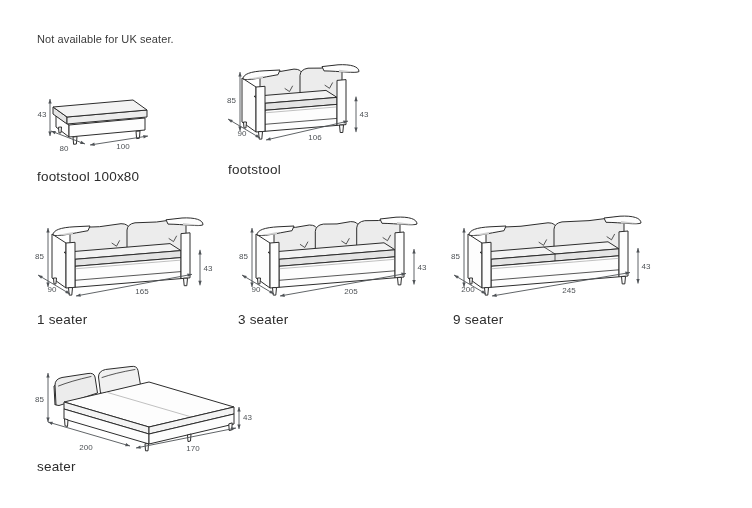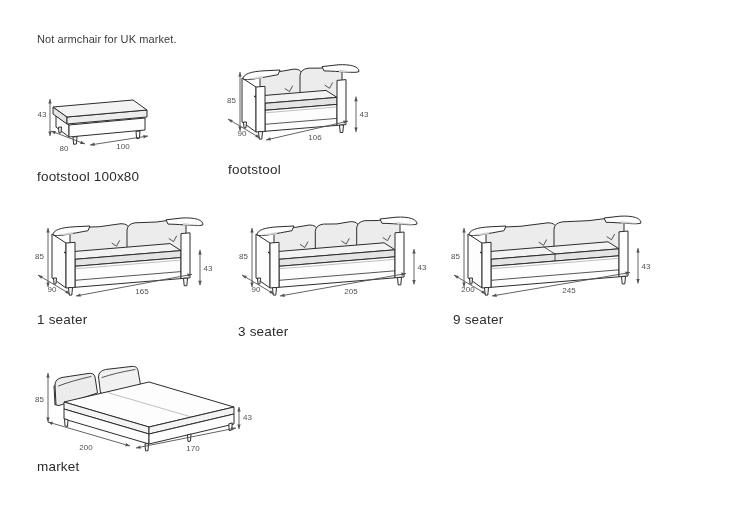--- a/index.html
+++ b/index.html
@@ -17,21 +17,21 @@
   .pt{fill:#f3f3f3;stroke:var(--line);stroke-width:1;stroke-linejoin:round;}
   .pf{fill:#e4e4e4;stroke:var(--line);stroke-width:1;stroke-linejoin:round;}
   .psh{fill:#cfcfcf;stroke:none;}
   .pl{fill:none;stroke:var(--line);stroke-width:0.8;stroke-linecap:round;}
   .pls{fill:none;stroke:#b0b0b0;stroke-width:0.8;}
 </style>
 </head>
 <body>
 
 <div class="page">
-  <div class="note">Not armchair for UK market.</div>
+  <div class="note">Not available for UK seater.</div>
 
   <div class="fig" style="left:34px;top:84px">
     <svg width="132" height="76" viewBox="0 0 132 76">
         <path d="M22,31.5 L35,41 L35,53 L22,43 Z" class="pw"></path>
         <path d="M35,41 L111,34 L111,46 L35,53 Z" class="pw"></path>
         <path d="M19,23 L33,33 L33,40 L19,30 Z" class="pf"></path>
         <path d="M33,33 L113,26 L113,33 L33,40 Z" class="pc"></path>
         <path d="M33,33 L19,23 L99,16 L113,26 Z" class="pt"></path>
         <path d="M39,53 L43,52.6 L42.4,60 L39.6,60.3 Z" class="pw"></path>
         <path d="M102,47.3 L106,47 L105.4,54.3 L102.6,54.6 Z" class="pw"></path>
@@ -168,21 +168,21 @@
         <line x1="8" y1="57" x2="40" y2="76" stroke="#4f5357" stroke-width="0.9"></line>
         <polygon points="40.0,76.0 35.2,75.1 36.9,72.2" fill="#4f5357"></polygon>
         <polygon points="8.0,57.0 12.8,57.9 11.1,60.8" fill="#4f5357"></polygon>
         <text class="dim" x="22" y="74" text-anchor="middle">90</text>
         <line x1="46" y1="78" x2="172" y2="55.512" stroke="#4f5357" stroke-width="0.9"></line>
         <polygon points="172.0,55.5 167.8,58.0 167.2,54.6" fill="#4f5357"></polygon>
         <polygon points="46.0,78.0 50.2,75.5 50.8,78.9" fill="#4f5357"></polygon>
         <text class="dim" x="117" y="75.756" text-anchor="middle">205</text>
       </svg>
   </div>
-  <div class="lbl" style="left:238px;top:324px">3 seater</div>
+  <div class="lbl" style="left:238px;top:312px">3 seater</div>
 
   <div class="fig" style="left:446px;top:218px">
     <svg width="212" height="92" viewBox="0 0 212 92">
         <path d="M36,70 L36,25 L22,16.0 L22,60.0 Z" class="pw"></path>
         <path d="M23.5,60.0 l3,0 l-0.6,6 l-1.9,0 Z" class="pw"></path>
         <path d="M40.0,44.7 L40.0,16.7 Q40.5,10.6 48.0,9.5 Q75.0,9.3 102.0,4.8 Q109.5,4.8 110.0,9.9 L110.0,37.9 Z" class="pc"></path>
         <path d="M93.0,24.3 l4.5,3 l3,-5.5" class="pl"></path>
         <path d="M108.0,39.1 L108.0,11.1 Q108.5,5.1 116.0,3.9 Q143.0,3.7 170.0,-0.8 Q177.5,-0.8 178.0,4.4 L178.0,32.4 Z" class="pc"></path>
         <path d="M161.0,18.8 l4.5,3 l3,-5.5" class="pl"></path>
         <path d="M45.0,41.3 L173.0,30.8 L162.0,23.8 L34.0,34.3 Z" class="pt"></path>
@@ -248,14 +248,14 @@
         <line x1="20" y1="66" x2="102" y2="90" stroke="#4f5357" stroke-width="0.9"></line>
         <polygon points="102.0,90.0 97.1,90.3 98.1,87.1" fill="#4f5357"></polygon>
         <polygon points="20.0,66.0 24.9,65.7 23.9,68.9" fill="#4f5357"></polygon>
         <text class="dim" x="58" y="94" text-anchor="middle">200</text>
         <line x1="108" y1="92" x2="208" y2="72" stroke="#4f5357" stroke-width="0.9"></line>
         <polygon points="208.0,72.0 203.8,74.6 203.2,71.2" fill="#4f5357"></polygon>
         <polygon points="108.0,92.0 112.2,89.4 112.8,92.8" fill="#4f5357"></polygon>
         <text class="dim" x="165" y="95" text-anchor="middle">170</text>
       </svg>
   </div>
-  <div class="lbl" style="left:37px;top:459px">market</div>
+  <div class="lbl" style="left:37px;top:459px">seater</div>
 </div>
 
 </body></html>

